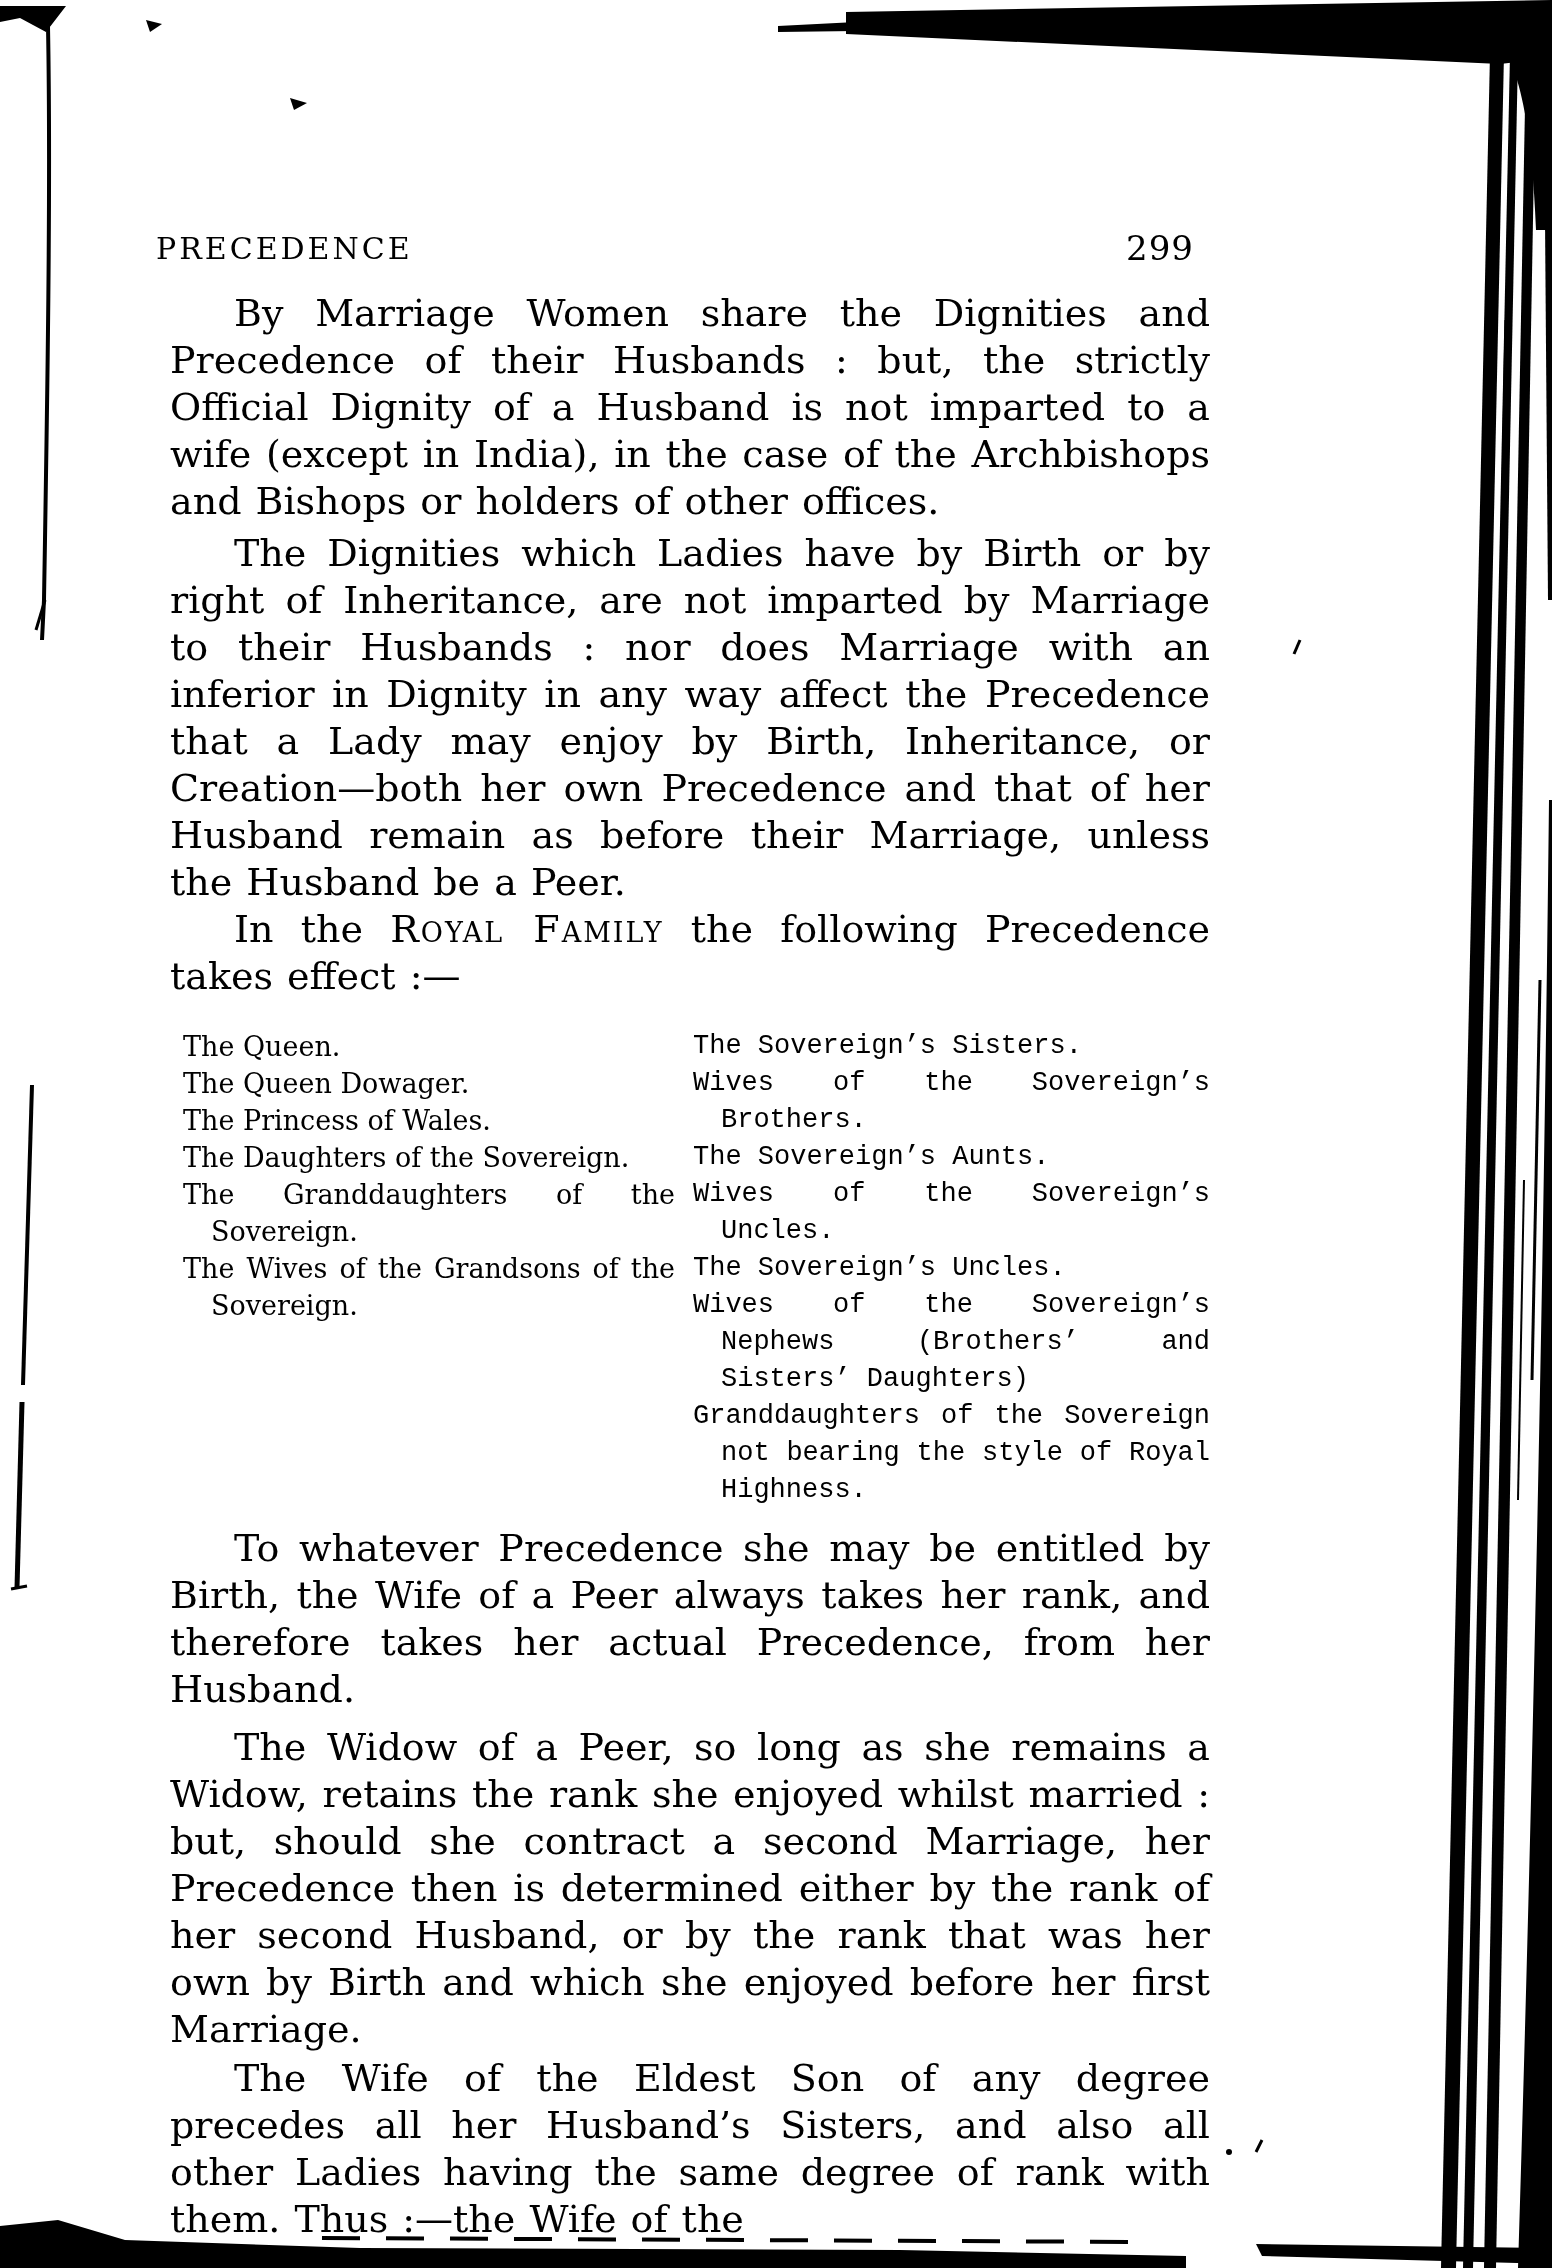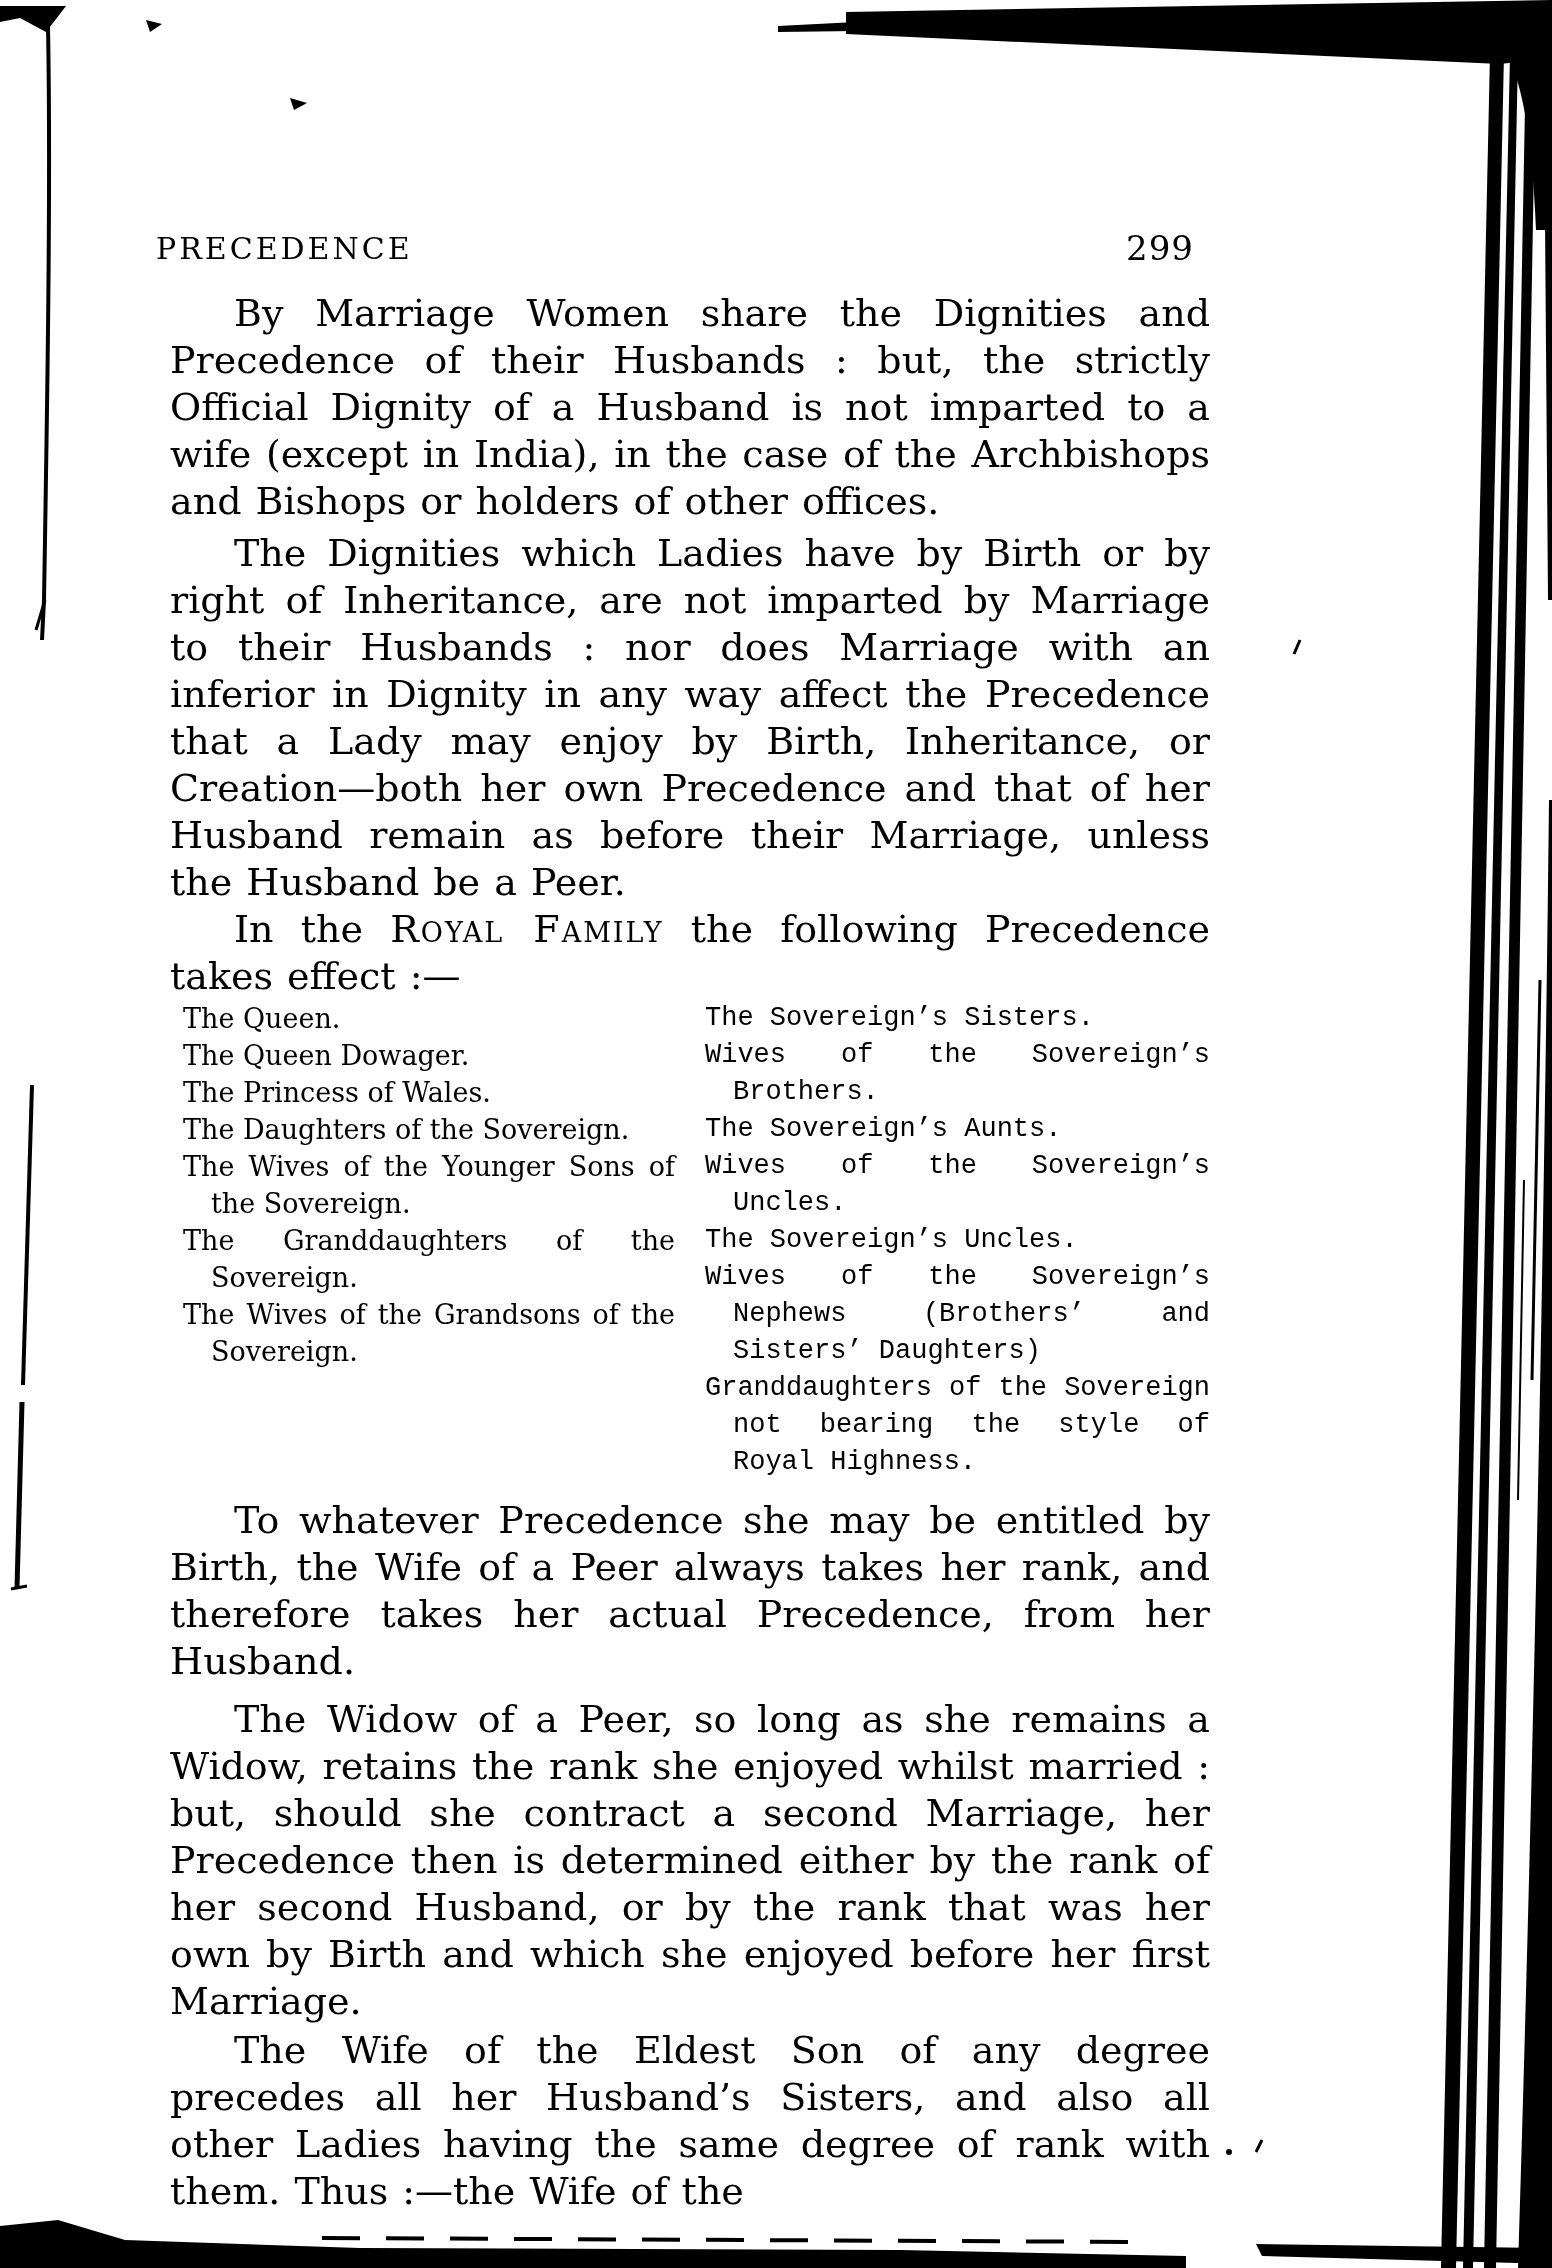--- a/index.html
+++ b/index.html
@@ -63,24 +63,24 @@
   }
   .p1 { margin-top: 18px; }
   .p2 { margin-top: 5px; }
   .p3 { margin-top: 0; }
   .smallcaps {
     font-variant: small-caps;
     letter-spacing: 2px;
   }
   .royal-list {
     display: flex;
+    margin-top: 28px;
     padding-left: 13px;
     font-size: 27px;
     line-height: 37px;
-    gap: 12px;
   }
   .col.left  { flex: 0 0 492px; }
   .col.right { flex: 1; padding-left: 18px; font-family: Liberation Mono, monospace; }
   .list-item {
     padding-left: 28px;
     text-indent: -28px;
     text-align: justify;
   }
   .p4 { margin-top: 16px; }
   .p5 { margin-top: 11px; }
@@ -137,21 +137,20 @@
     <p class="body-para p2">The Dignities which Ladies have by Birth or by right of Inheritance, are not imparted by Marriage to their Husbands : nor does Marriage with an inferior in Dignity in any way affect the Precedence that a Lady may enjoy by Birth, Inheritance, or Creation—both her own Precedence and that of her Husband remain as before their Marriage, unless the Husband be a Peer.</p>
 
     <p class="body-para p3"><span>In the </span><span class="smallcaps">Royal Family</span><span> the following Precedence takes effect :—</span></p>
 
     <div class="royal-list">
       <div class="col left">
         <div class="list-item">The Queen.</div>
         <div class="list-item">The Queen Dowager.</div>
         <div class="list-item">The Princess of Wales.</div>
         <div class="list-item">The Daughters of the Sovereign.</div>
-        <div class="list-item">The Wives of the Younger Sons of the Sovereign.</div>
         <div class="list-item">The Granddaughters of the Sovereign.</div>
         <div class="list-item">The Wives of the Grandsons of the Sovereign.</div>
       </div>
       <div class="col right">
         <div class="list-item">The Sovereign’s Sisters.</div>
         <div class="list-item">Wives of the Sovereign’s Brothers.</div>
         <div class="list-item">The Sovereign’s Aunts.</div>
         <div class="list-item">Wives of the Sovereign’s Uncles.</div>
         <div class="list-item">The Sovereign’s Uncles.</div>
         <div class="list-item">Wives of the Sovereign’s Nephews (Brothers’ and Sisters’ Daughters)</div>

